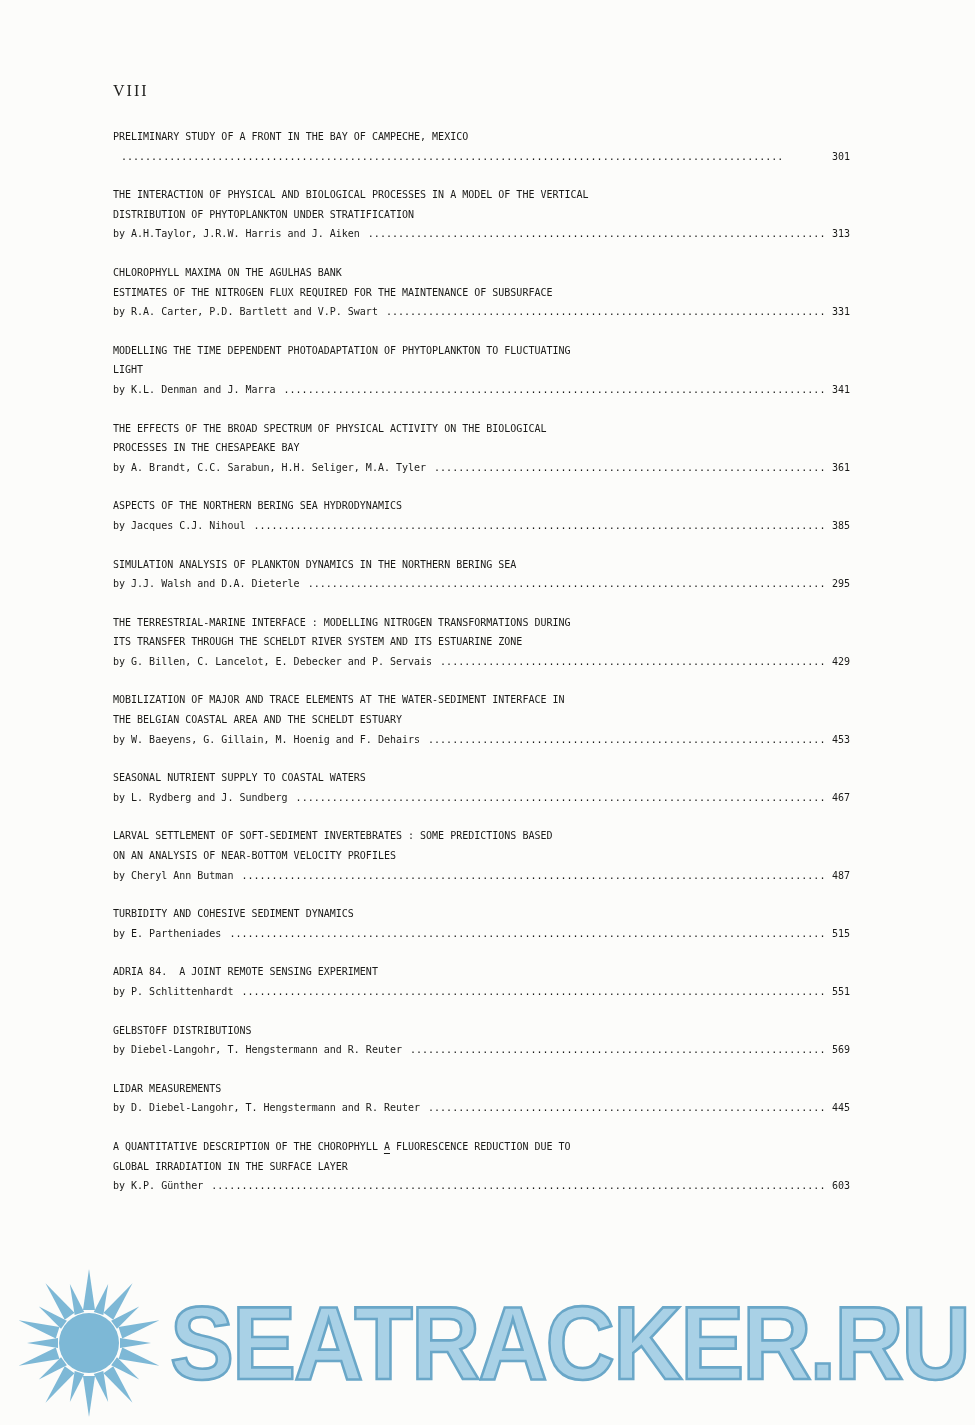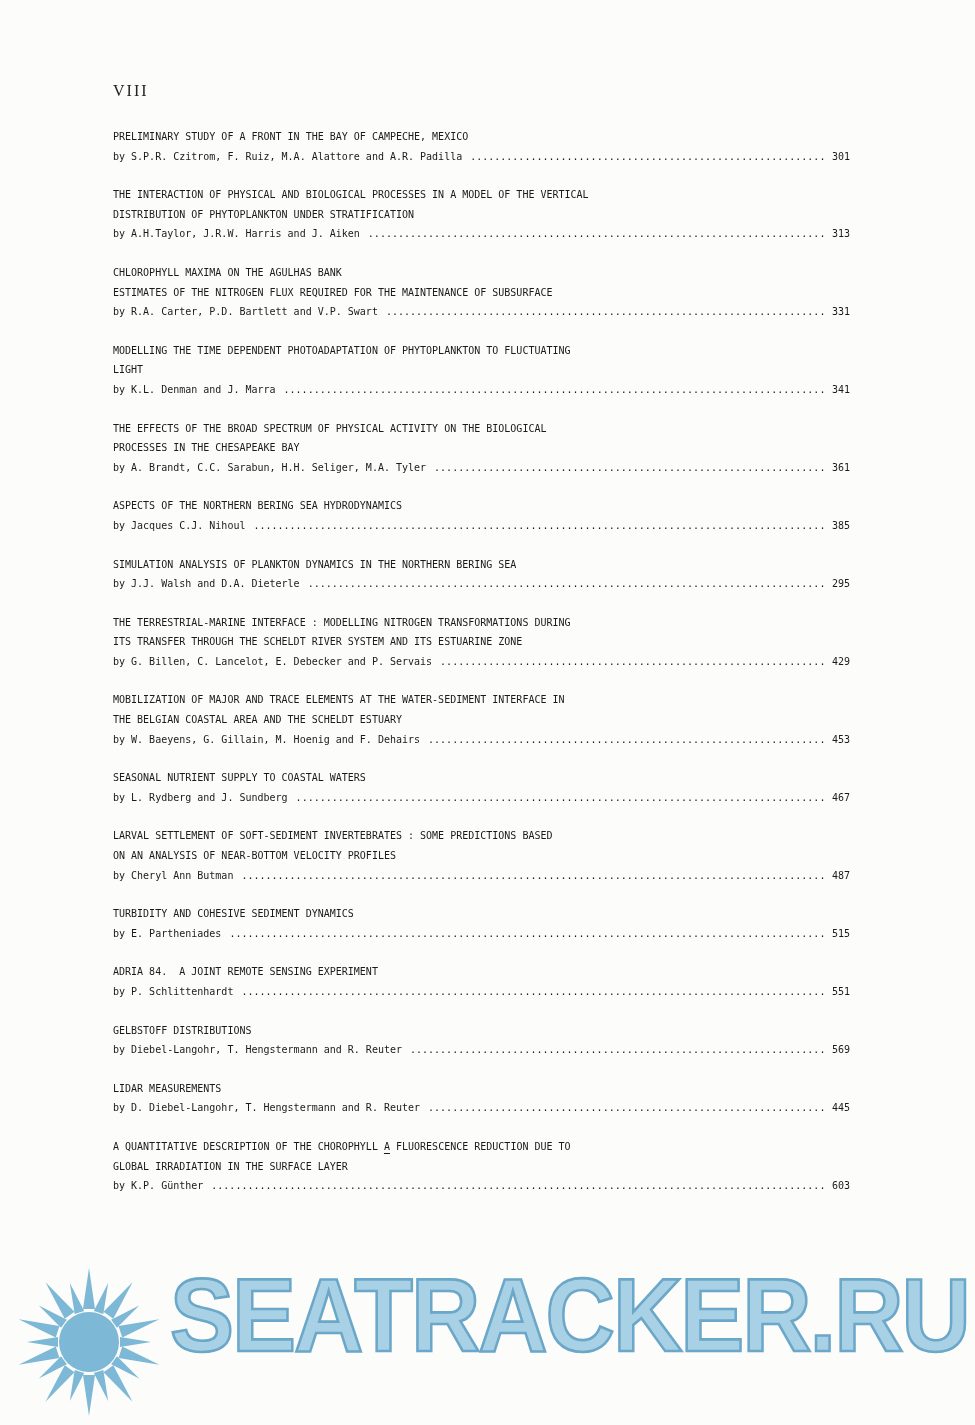--- a/index.html
+++ b/index.html
@@ -49,21 +49,21 @@
     min-width: 38px;
     text-align: left;
   }
   .watermark {
     position: absolute;
     left: 0;
     right: 0;
     bottom: 6px;
     height: 152px;
     display: flex;
-    align-items: flex-start;
+    align-items: center;
     pointer-events: none;
   }
   .wm-sun { flex: none; margin-left: 10px; }
   .wm-text {
     flex: none;
     font-family: "Liberation Sans", sans-serif;
     font-weight: 700;
     font-size: 96px;
     letter-spacing: -2px;
     line-height: 1;
@@ -79,21 +79,20 @@
 
 <div class="page">
   <div class="page-numeral">VIII</div>
 
   <main class="toc">
   <section class="entry">
     <div class="entry-title">
           <div class="title-line"><span>PRELIMINARY STUDY OF A FRONT IN THE BAY OF CAMPECHE, MEXICO</span></div>
         </div>
     <div class="entry-row">
-      <span class="entry-author">by S.P.R. Czitrom, F. Ruiz, M.A. Alattore and A.R. Padilla</span>
       <span class="entry-leader">..............................................................................................................</span>
       <span class="entry-page">301</span>
     </div>
   </section>
 
   <section class="entry">
     <div class="entry-title">
           <div class="title-line"><span>THE INTERACTION OF PHYSICAL AND BIOLOGICAL PROCESSES IN A MODEL OF THE VERTICAL</span></div>
           <div class="title-line"><span>DISTRIBUTION OF PHYTOPLANKTON UNDER STRATIFICATION</span></div>
         </div>

